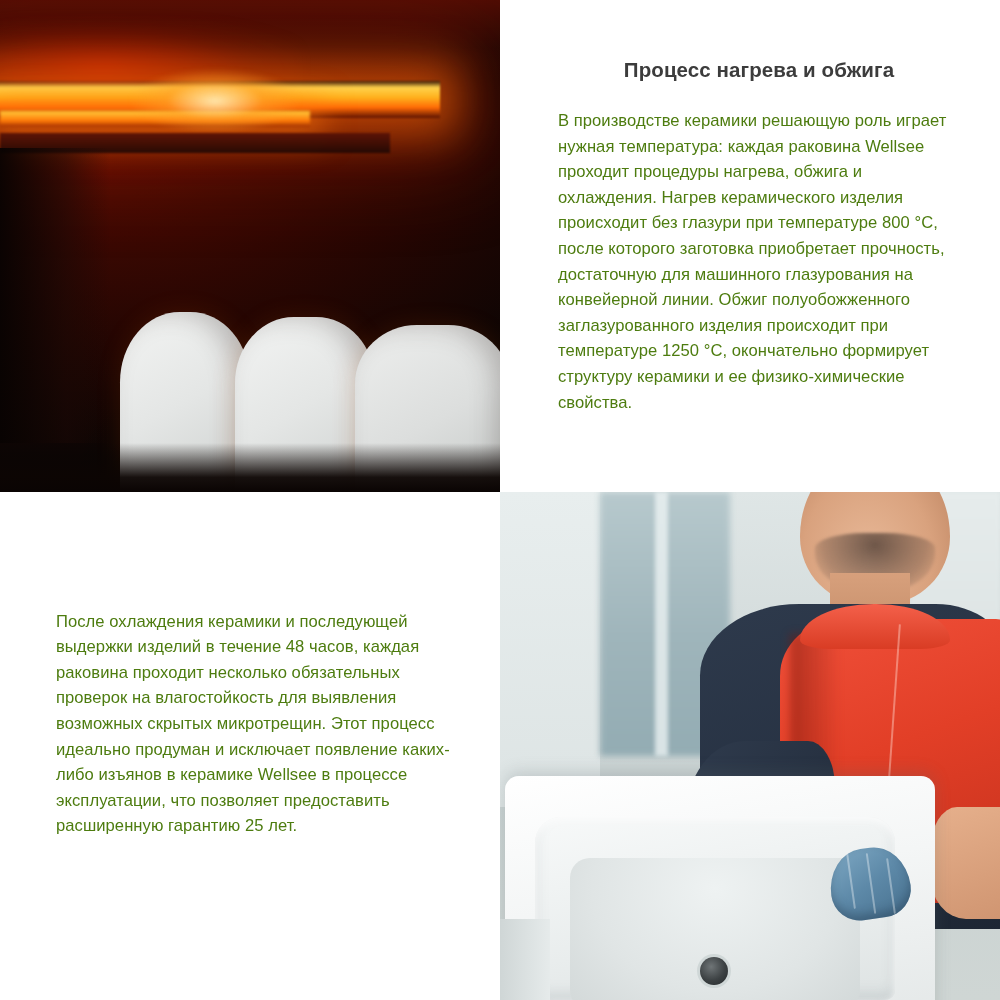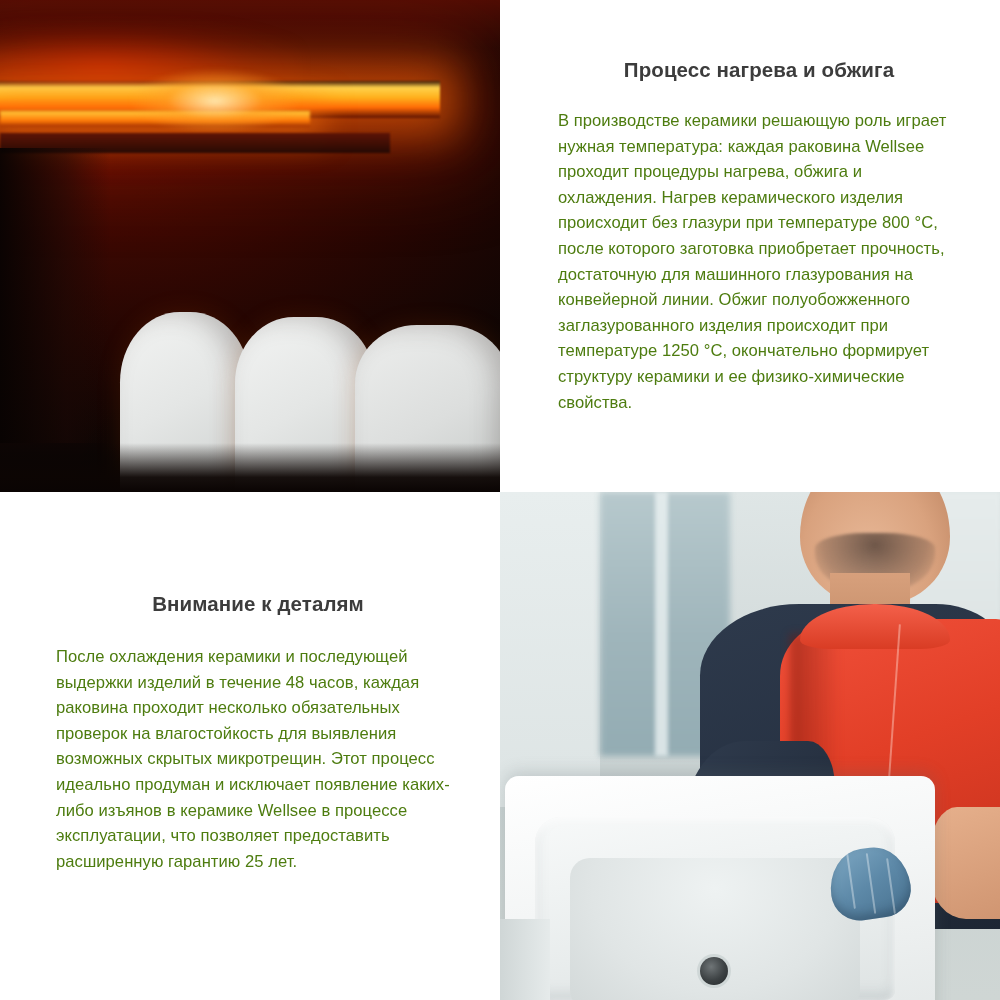--- a/index.html
+++ b/index.html
@@ -408,21 +408,20 @@
 
   <div class="cell text-cell cell-top-right">
     <div class="text-inner">
       <h2 class="block-title">Процесс нагрева и обжига</h2>
       <p class="block-body">В производстве керамики решающую роль играет нужная температура: каждая раковина Wellsee проходит процедуры нагрева, обжига и охлаждения. Нагрев керамического изделия происходит без глазури при температуре 800 °C, после которого заготовка приобретает прочность, достаточную для машинного глазурования на конвейерной линии. Обжиг полуобожженного заглазурованного изделия происходит при температуре 1250 °C, окончательно формирует структуру керамики и ее физико-химические свойства.</p>
     </div>
   </div>
 
   <div class="cell text-cell cell-bottom-left">
     <div class="text-inner">
-      <h2 class="block-title">Внимание к деталям</h2>
       <p class="block-body">После охлаждения керамики и последующей выдержки изделий в течение 48 часов, каждая раковина проходит несколько обязательных проверок на влагостойкость для выявления возможных скрытых микротрещин. Этот процесс идеально продуман и исключает появление каких-либо изъянов в керамике Wellsee в процессе эксплуатации, что позволяет предоставить расширенную гарантию 25 лет.</p>
     </div>
   </div>
 
   <div class="cell">
     <div class="worker">
       <div class="bg"></div>
       <div class="bg-panel-l"></div>
       <div class="bg-window"></div>
       <div class="bg-window-bar"></div>

